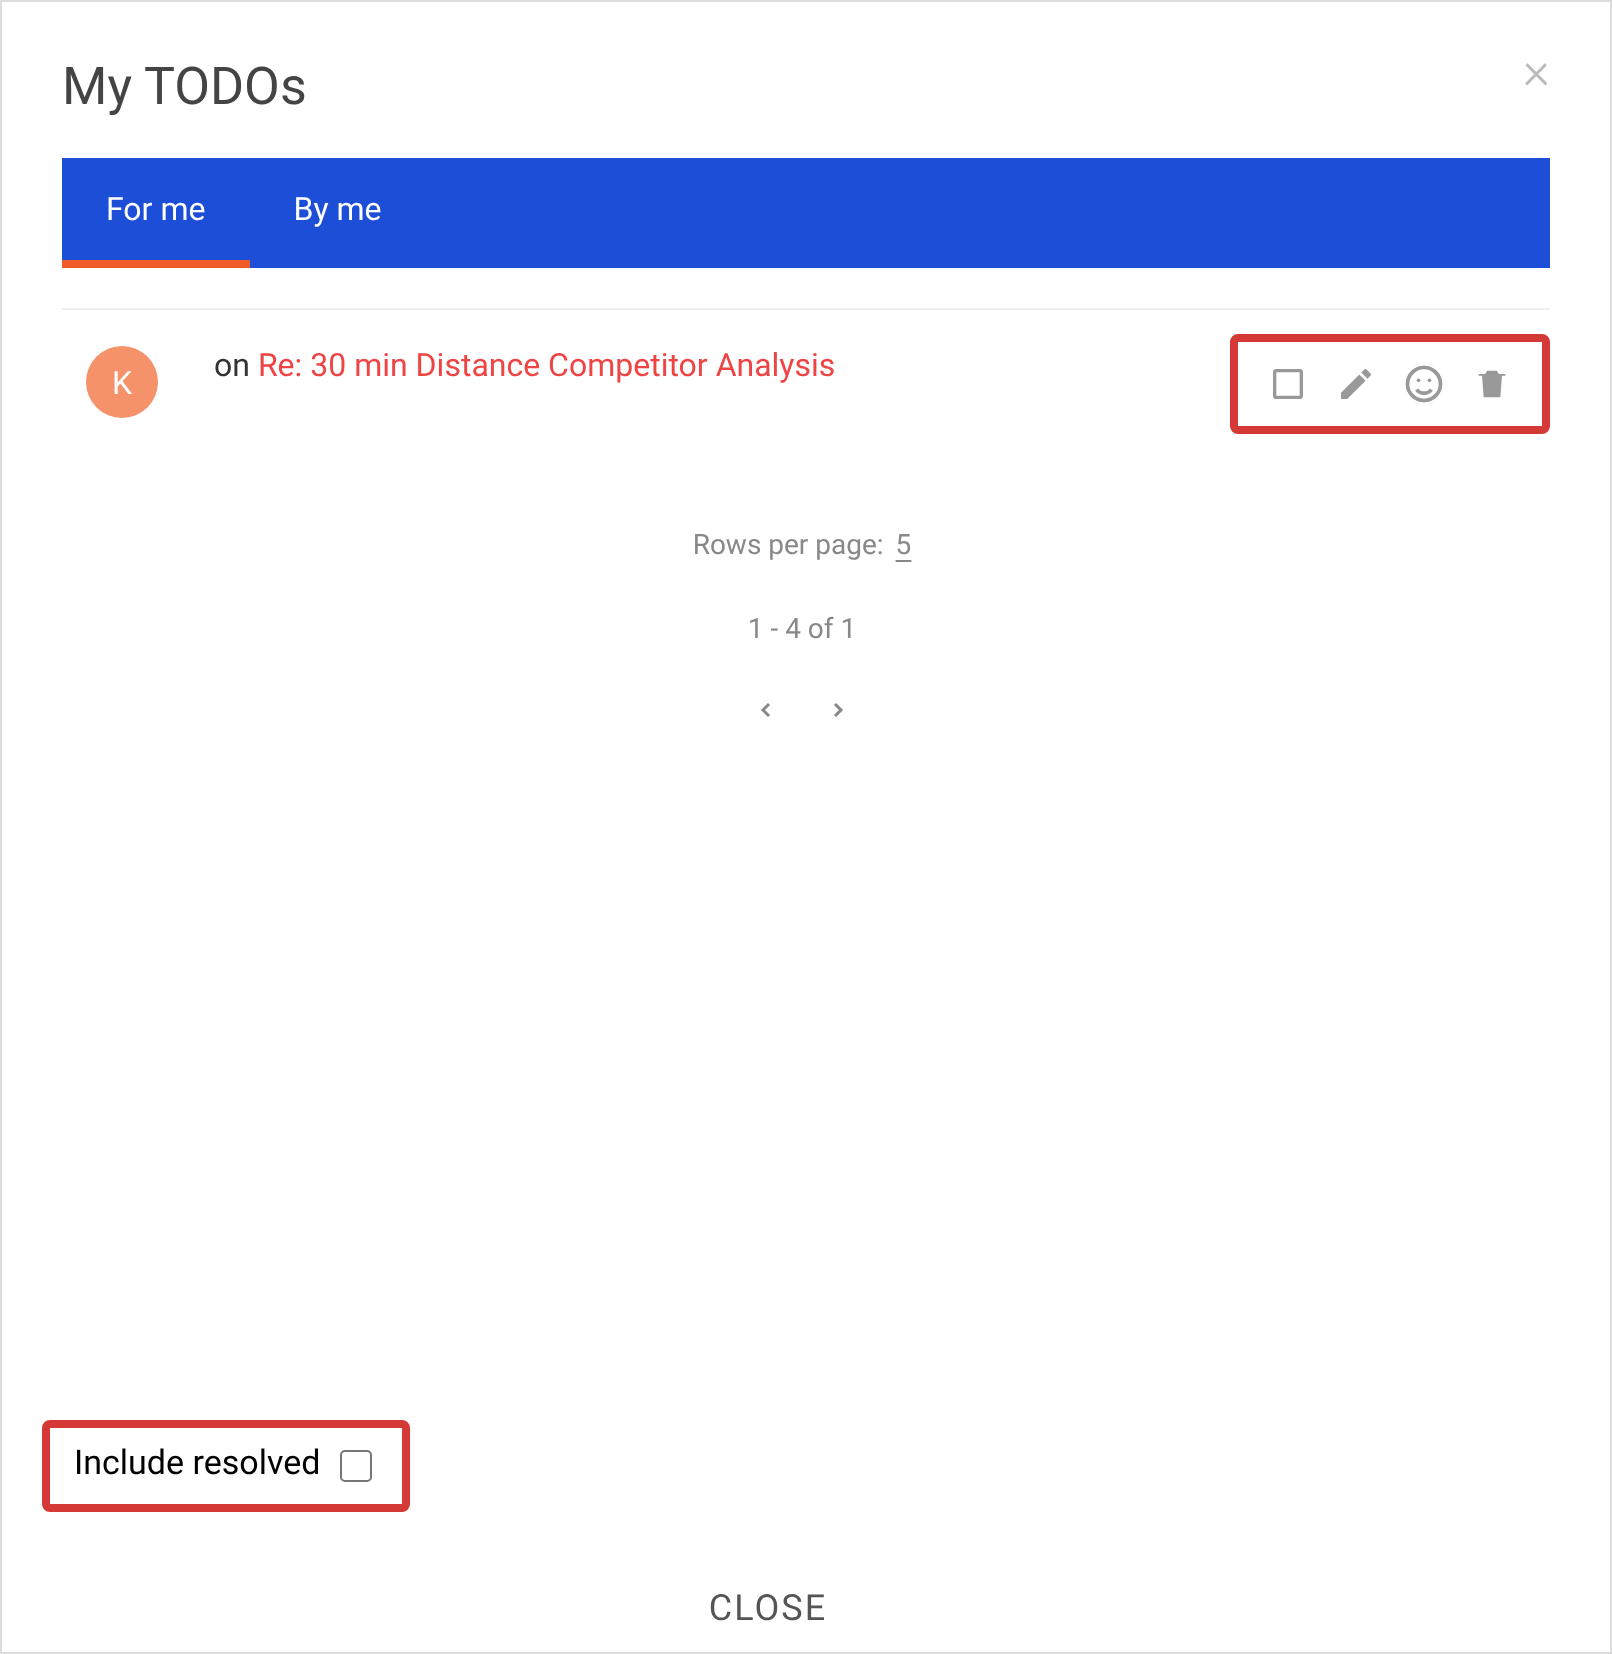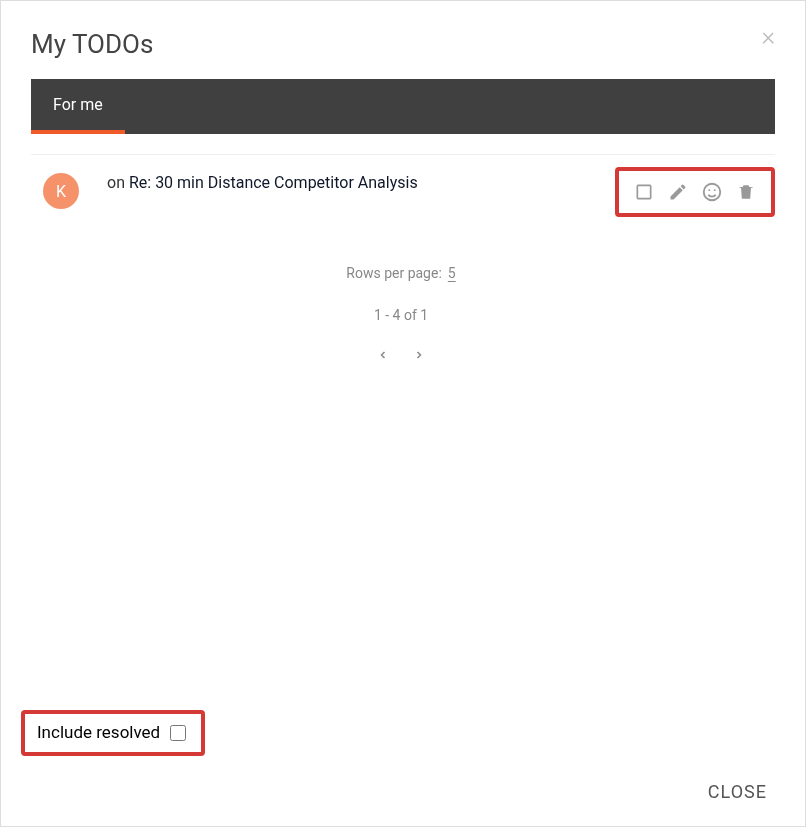--- a/index.html
+++ b/index.html
@@ -32,21 +32,21 @@
   }
   .dialog-close {
     font-size: 26px;
     color: #bbb;
     line-height: 1;
     cursor: pointer;
     font-weight: 300;
     margin-top: -6px;
   }
   .tabbar {
-    background: #404040;
+    background: #1d4ed8;
     display: flex;
     margin: 0 30px;
     position: relative;
   }
   .tab {
     color: #fff;
     font-size: 16px;
     padding: 16px 22px 16px 22px;
     cursor: pointer;
     border-bottom: 4px solid transparent;
@@ -82,21 +82,21 @@
   }
   .row-body {
     flex: 1;
     margin-left: 28px;
     font-size: 16px;
     color: #333;
     padding-top: 0px;
     line-height: 1.3;
   }
   .row-body a {
-    color: #0f172a;
+    color: #ef4444;
     text-decoration: none;
   }
   .row-actions-wrap {
     border: 4px solid #d53935;
     border-radius: 4px;
     padding: 10px 14px;
     display: flex;
     align-items: center;
     gap: 12px;
     margin-top: -6px;
@@ -147,22 +147,22 @@
     padding: 8px 12px;
     display: flex;
     align-items: flex-start;
     gap: 6px;
     font-size: 17px;
     color: #000;
   }
   .include-resolved input { width:16px; height:16px; }
   .dialog-footer {
     display:flex;
-    justify-content:flex-end;
-    padding: 20px 38px 24px 0;
+    justify-content:center;
+    padding: 20px 38px 11px 0;
   }
   .close-btn {
     font-size: 18px;
     letter-spacing: 1px;
     color: #555;
     cursor: pointer;
   }
   svg { display:block; }
 </style>
 </head>
@@ -170,20 +170,21 @@
 
 <div class="dialog">
 
   <div class="dialog-header">
     <h1 class="dialog-title">My TODOs</h1>
     <div class="dialog-close">×</div>
   </div>
 
   <div class="tabbar">
     <div class="tab active">For me</div>
+    <div class="tab">By me</div>
   </div>
 
   <div class="content">
 
     <div class="row">
       <div class="avatar">K</div>
       <div class="row-body">
         <span>on </span><a href="#">Re: 30 min Distance Competitor Analysis</a>
       </div>
       <div class="row-actions-wrap">

